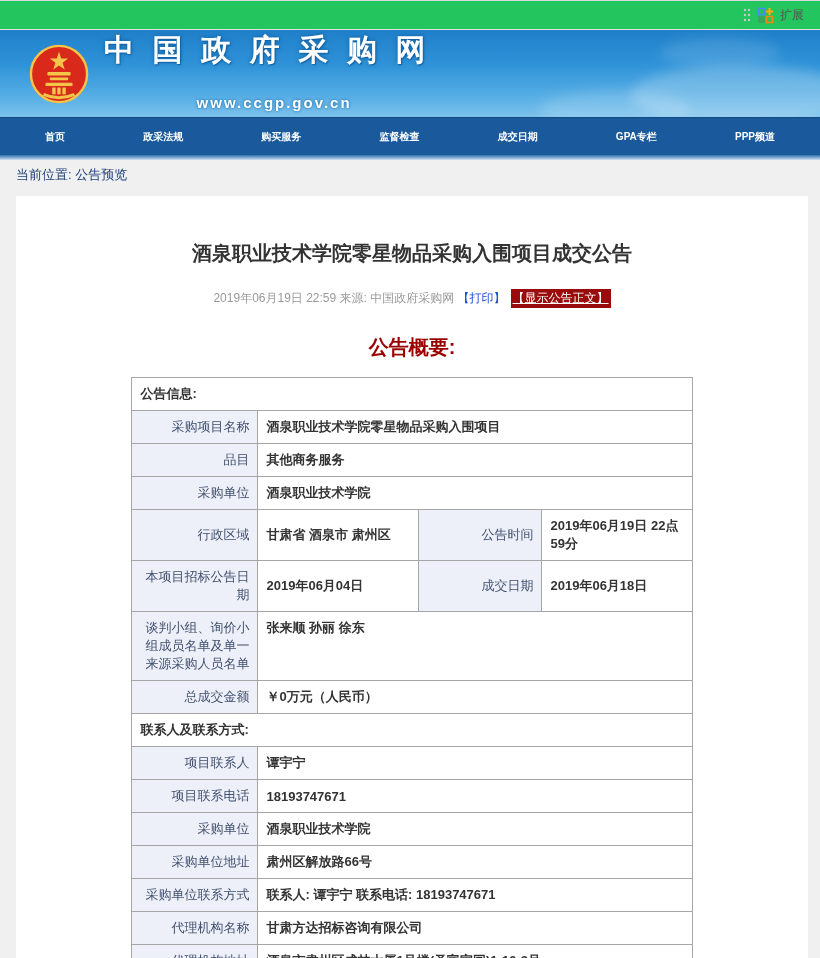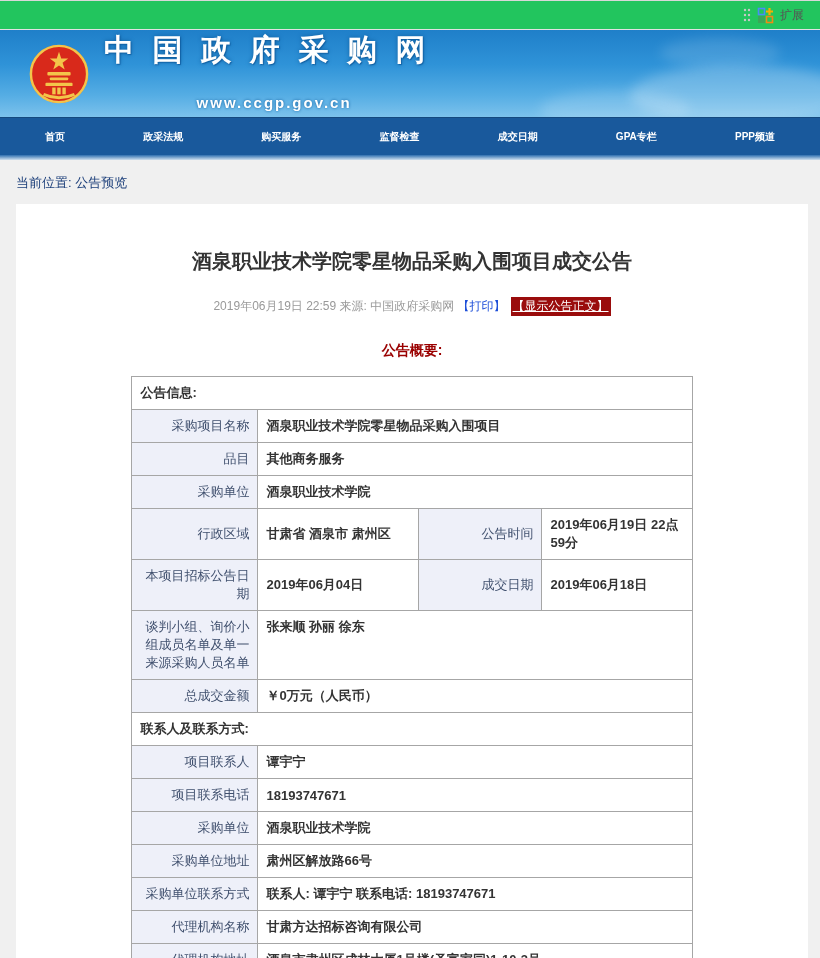--- a/index.html
+++ b/index.html
@@ -70,21 +70,21 @@
   }
   .nav-item {
     color: #fff; font-size: 10px; font-weight: bold;
     cursor: pointer; white-space: nowrap;
   }
   .nav-fade { height: 5px; background: linear-gradient(180deg,#2e6fb0,#cfe0ef); }
 
   
   .breadcrumb {
     background: #f0f0f0;
-    padding: 14px 16px 12px 16px;
+    padding: 6px 16px 12px 16px;
     font-size: 13px;
     color: #1c3f7a;
   }
 
   
   .content {
     margin: 0 12px 0 16px;
     background: #fff;
     padding-bottom: 24px;
     min-height: 700px;
@@ -108,21 +108,21 @@
     background: #9a0c0c;
     color: #fff;
     padding: 1px 2px;
     margin-left: 5px;
     cursor: pointer;
     text-decoration: underline;
   }
   .summary-heading {
     text-align: center;
     margin-top: 26px;
-    font-size: 14px;
+    font-size: 20px;
     font-weight: bold;
     color: #9a0000;
   }
 
   
   table.summary {
     width: 560px;
     margin: 16px auto 0 auto;
     border-collapse: collapse;
     table-layout: fixed;

